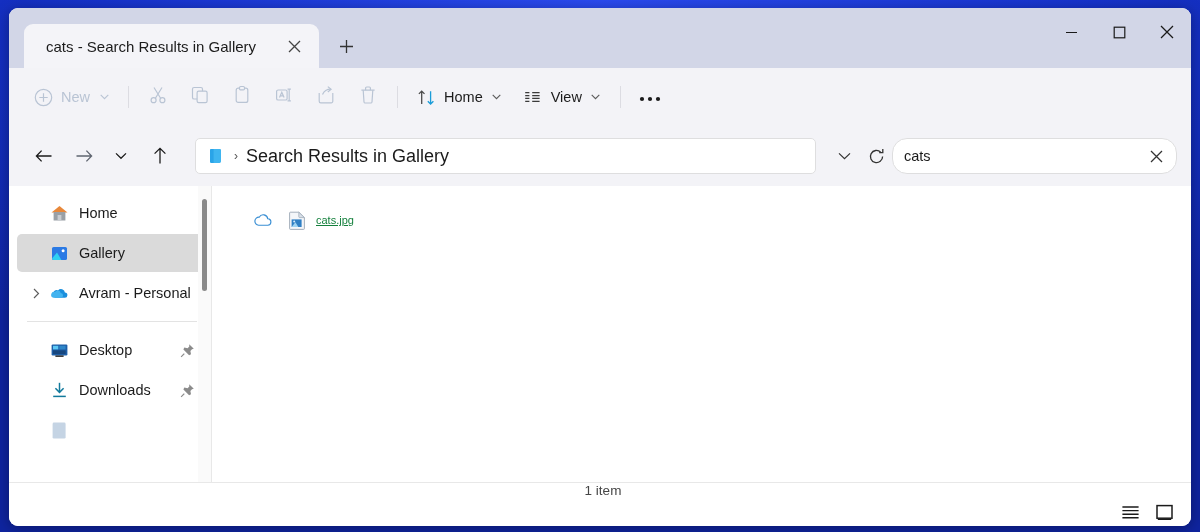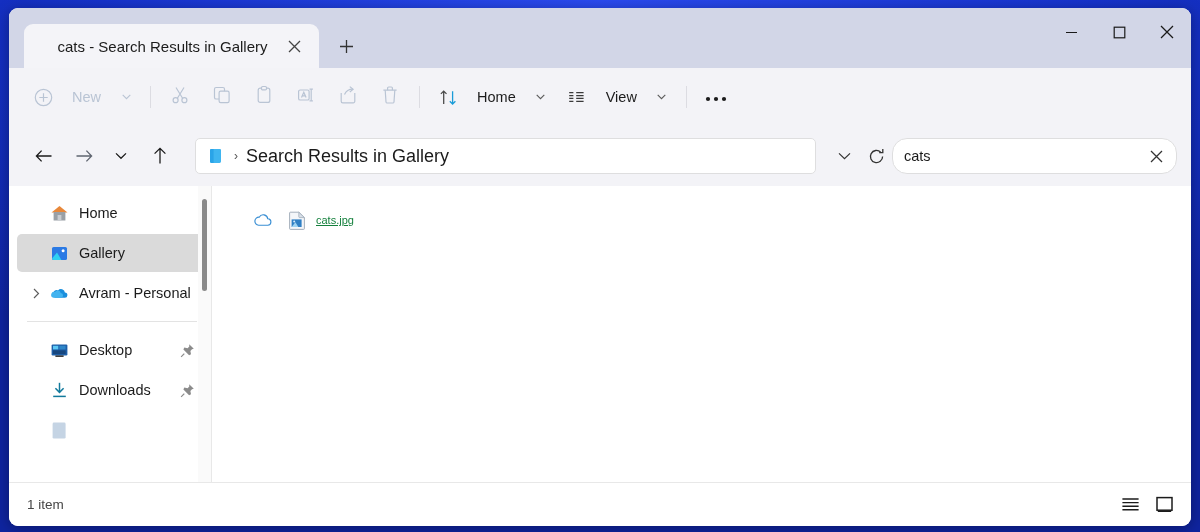--- a/index.html
+++ b/index.html
@@ -62,21 +62,20 @@
     padding: 0 10px 0 22px;
     min-width: 295px;
     position: relative;
   }
 
   .tab-title {
     font-size: 15px;
     color: #1b1b1b;
     white-space: nowrap;
     flex: 1;
-    text-align: center;
   }
 
   .tab-close, .new-tab {
     width: 30px;
     height: 30px;
     display: flex;
     align-items: center;
     justify-content: center;
     border-radius: 4px;
     color: #444;
@@ -109,21 +108,21 @@
     display: flex;
     align-items: center;
     padding: 0 14px;
     gap: 0px;
   }
 
   .cb-btn {
     height: 36px;
     display: flex;
     align-items: center;
-    gap: 19px;
+    gap: 8px;
     padding: 0 10px;
     border-radius: 5px;
     font-size: 14.5px;
     color: #1b1b1b;
     white-space: nowrap;
   }
   .cb-btn.disabled { color: #b9c4d4; }
   .cb-icon { display: flex; align-items: center; justify-content: center; width: 20px; height: 20px; }
   .cb-icon svg { display: block; }
 
@@ -323,20 +322,21 @@
   .file-name { font-size: 11px; color: #15803d; text-decoration: underline; }
 
   
   #statusbar {
     height: 44px;
     background: #ffffff;
     border-top: 1px solid #e8e8e8;
     display: flex;
     align-items: center;
     padding: 0 12px 0 18px;
+    flex-direction: column;
   }
   #status-text { font-size: 13.5px; color: #464646; }
   #view-toggles { margin-left: auto; display: flex; gap: 4px; align-items: center; }
   .vt {
     width: 30px; height: 28px;
     display: flex; align-items: center; justify-content: center;
     border-radius: 4px;
     color: #1b1b1b;
   }
   .vt svg { display: block; }

